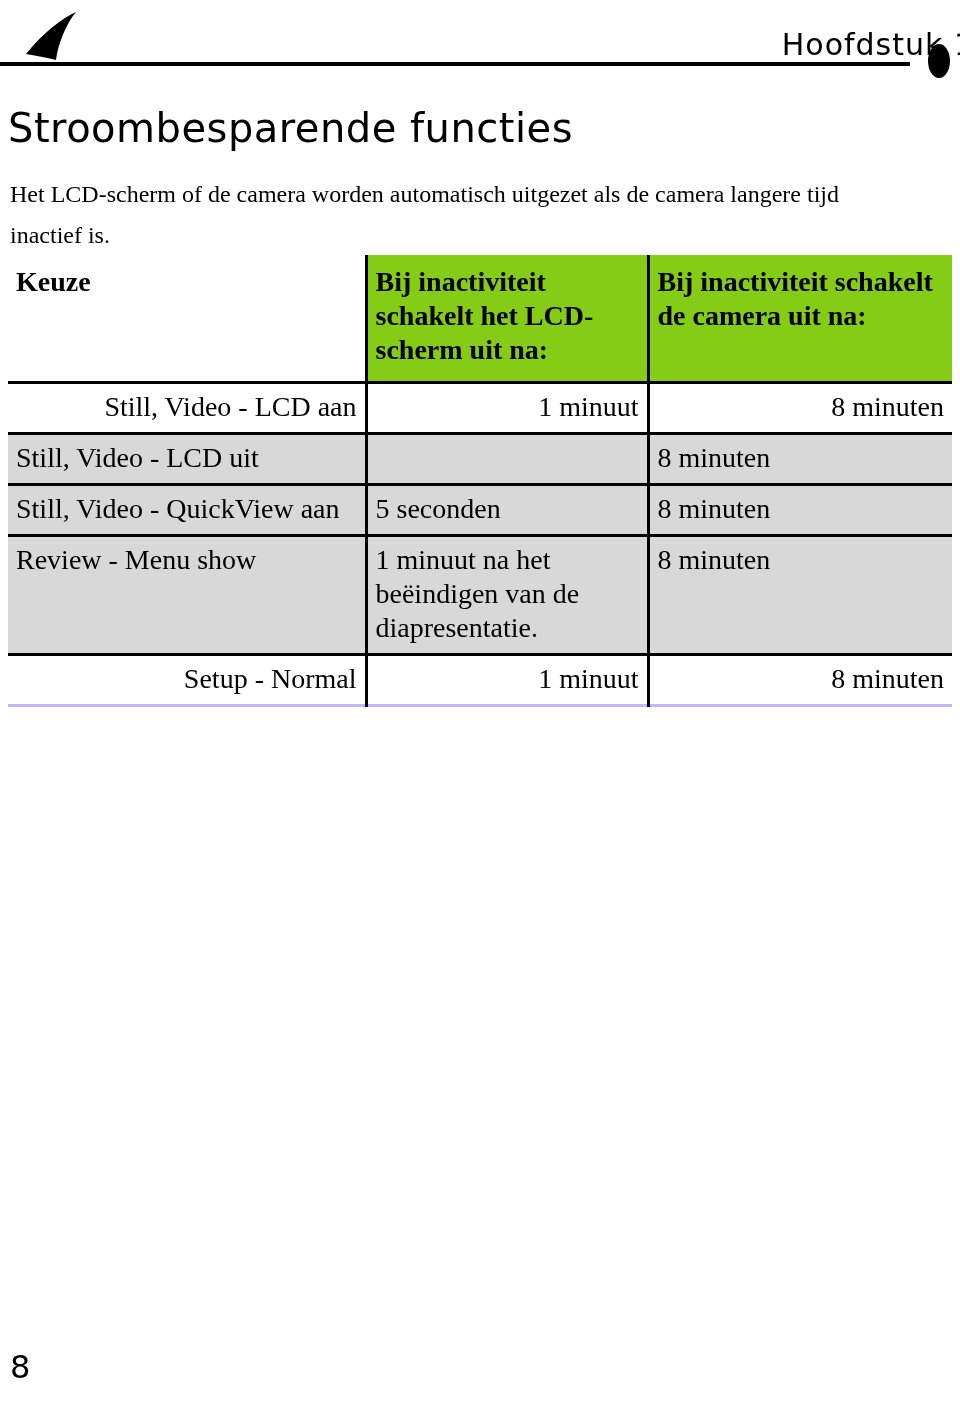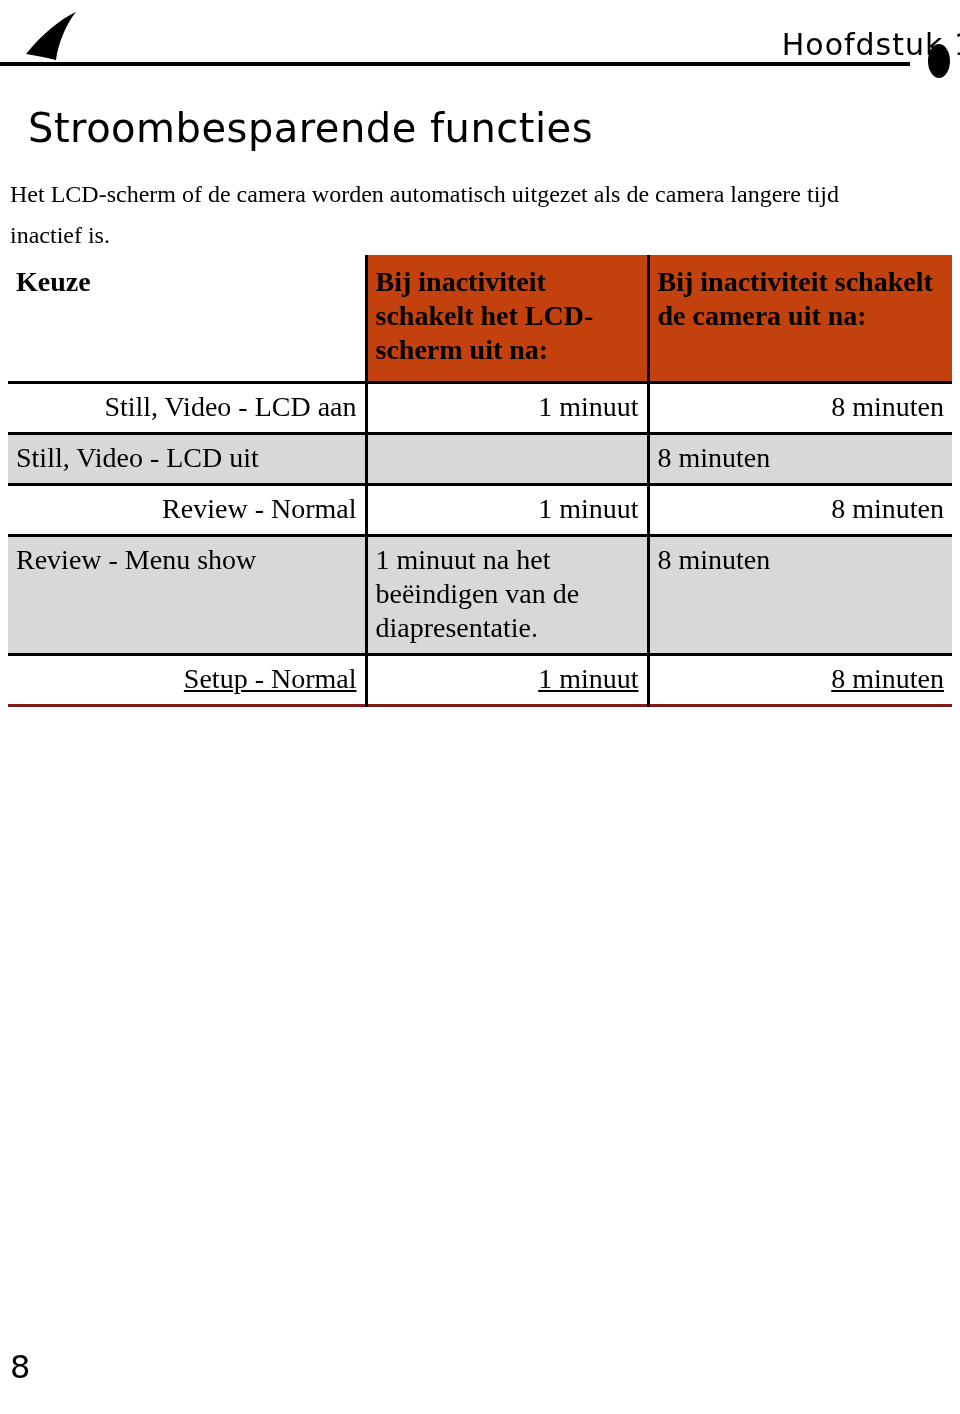--- a/index.html
+++ b/index.html
@@ -63,21 +63,20 @@
 
   
   .page-title {
     position: absolute;
     left: 8px;
     top: 78px;
     font-family: "DejaVu Sans", sans-serif;
     font-size: 40px;
     font-weight: normal;
     letter-spacing: 0.5px;
-    margin-left: 20px;
   }
   .intro {
     position: absolute;
     left: 10px;
     top: 150px;
     width: 900px;
     font-size: 24px;
     line-height: 41px;
   }
 
@@ -96,37 +95,37 @@
     font-size: 28px;
     line-height: 34px;
     text-align: left;
     font-weight: normal;
   }
   .col-a { width: 358px; }
   .col-b { width: 282px; }
   .col-c { width: 304px; margin-top: 12px; }
 
   .hdr-row td {
-    background: #c2410c;
+    background: #84cc16;
     font-weight: bold;
     font-size: 28px;
     line-height: 34px;
     padding-top: 10px;
     padding-bottom: 14px;
   }
   .hdr-row td.col-a { background: #ffffff; }
 
   .row-shade td { background: #d8d8d8; }
   .row-plain td { background: #ffffff; text-align: right; }
 
   .cell-b, .cell-c {
     border-left: 3px solid #000;
   }
   .rule-top { border-top: 3px solid #000; }
-  .rule-bottom { border-bottom: 3px solid #7f1d1d; text-decoration: underline; }
+  .rule-bottom { border-bottom: 3px solid #c4b5fd; }
 
   
   .page-number {
     position: absolute;
     left: 10px;
     top: 1348px;
     font-family: "DejaVu Sans", sans-serif;
     font-size: 32px;
   }
 </style>
@@ -165,26 +164,26 @@
       <td class="col-c cell-c">8 minuten</td>
     </tr>
 
     <tr class="row-shade rule-top">
       <td class="col-a">Still, Video - LCD uit</td>
       <td class="col-b cell-b"></td>
       <td class="col-c cell-c">8 minuten</td>
     </tr>
 
 
-
-    <tr class="row-plain rule-top">
-      <td class="col-a">Review - Normal</td>
-      <td class="col-b cell-b">1 minuut</td>
+    <tr class="row-shade rule-top">
+      <td class="col-a">Still, Video - QuickView aan</td>
+      <td class="col-b cell-b">5 seconden</td>
       <td class="col-c cell-c">8 minuten</td>
     </tr>
+
 
     <tr class="row-shade rule-top">
       <td class="col-a">Review - Menu show</td>
       <td class="col-b cell-b">1 minuut na het beëindigen van de diapresentatie.</td>
       <td class="col-c cell-c">8 minuten</td>
     </tr>
 
     <tr class="row-plain rule-top rule-bottom">
       <td class="col-a">Setup - Normal</td>
       <td class="col-b cell-b">1 minuut</td>

